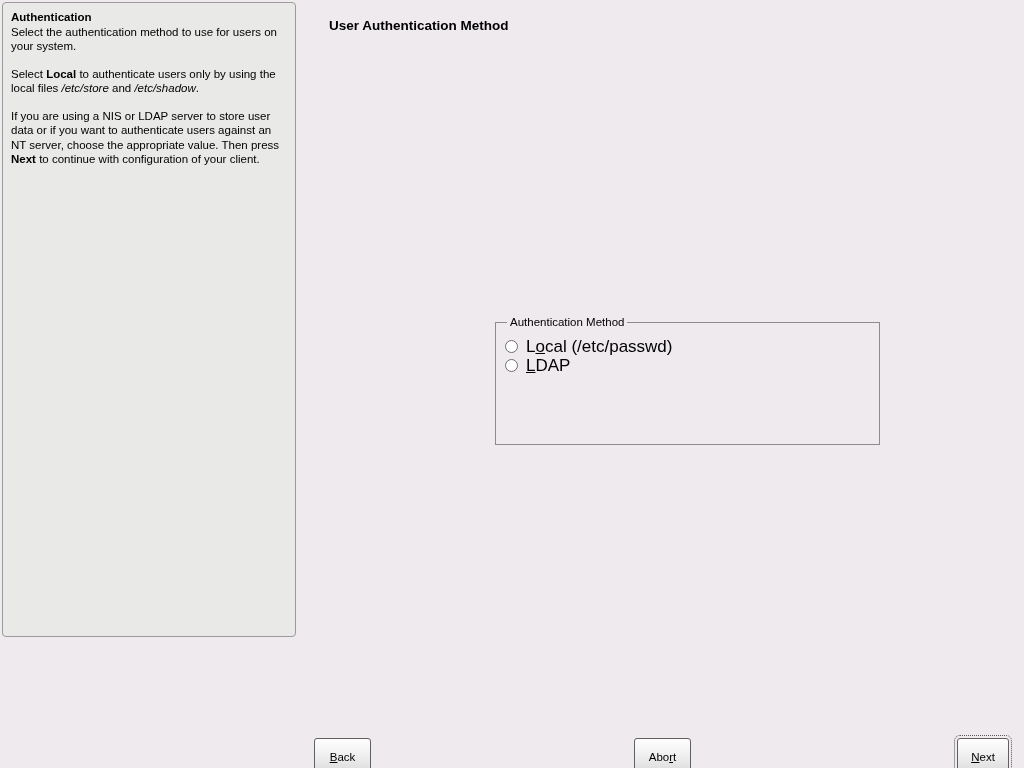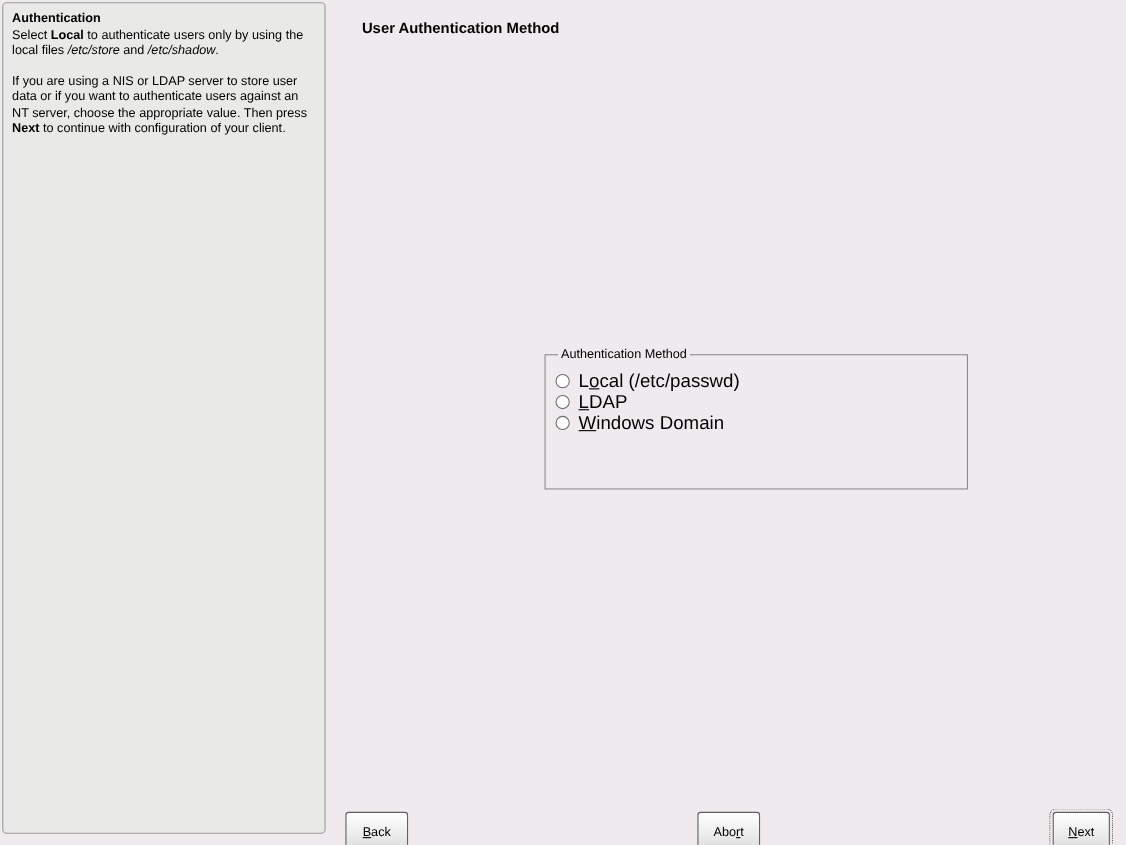--- a/index.html
+++ b/index.html
@@ -8,21 +8,21 @@
     background:#efeaee;
     font-family:"Liberation Sans",sans-serif;
     color:#000;
     position:relative;
     overflow:hidden;
   }
   .window{position:absolute;inset:0;}
 
   
   .help-panel{
-    position:absolute;left:2px;top:2px;width:294px;height:756px;
+    position:absolute;left:2px;top:2px;width:294px;height:635px;
     box-sizing:border-box;
     background:#e9e9e7;
     border:1px solid #9b9b9b;
     border-radius:4px;
     padding:7px 8px;
     font-size:11.5px;
     line-height:14.5px;
   }
   .help-title{margin:0;font-size:11.5px;font-weight:bold;line-height:14.5px;}
   .help-panel p{margin:0 0 13px 0;}
@@ -79,42 +79,39 @@
   u{text-decoration:underline;text-underline-offset:1px;}
 </style>
 </head>
 <body>
 
 <div class="window">
 
   <aside class="help-panel">
     <h1 class="help-title">Authentication</h1>
     <div id="help-paragraphs">
+        <p><span>Select the authentication method to use for users on your system.</span></p>
         <p><span>Select </span><span class="seg-b">Local</span><span> to authenticate users only by using the local files </span><span class="seg-i">/etc/store</span><span> and </span><span class="seg-i">/etc/shadow</span><span>.</span></p>
         <p><span>If you are using a NIS or LDAP server to store user data or if you want to authenticate users against an NT server, choose the appropriate value. Then press </span><span class="seg-b">Next</span><span> to continue with configuration of your client.</span></p>
       </div>
   </aside>
 
   <h2 class="dialog-title">User Authentication Method</h2>
 
   <fieldset class="groupbox">
     <legend>Authentication Method</legend>
     <div id="radio-list">
         <div class="radio-row">
           <span class="radio-circle"></span>
           <span class="radio-label">L<u>o</u>cal (/etc/passwd)</span>
         </div>
         <div class="radio-row">
           <span class="radio-circle"></span>
           <span class="radio-label"><u>L</u>DAP</span>
         </div>
-        <div class="radio-row">
-          <span class="radio-circle"></span>
-          <span class="radio-label"><u>W</u>indows Domain</span>
-        </div>
       </div>
   </fieldset>
 
   <div id="button-bar">
       <button class="btn btn-back"><u>B</u>ack</button>
       <button class="btn btn-abort">Abo<u>r</u>t</button>
       <button class="btn btn-next"><u>N</u>ext</button>
     </div>
 
 </div>

